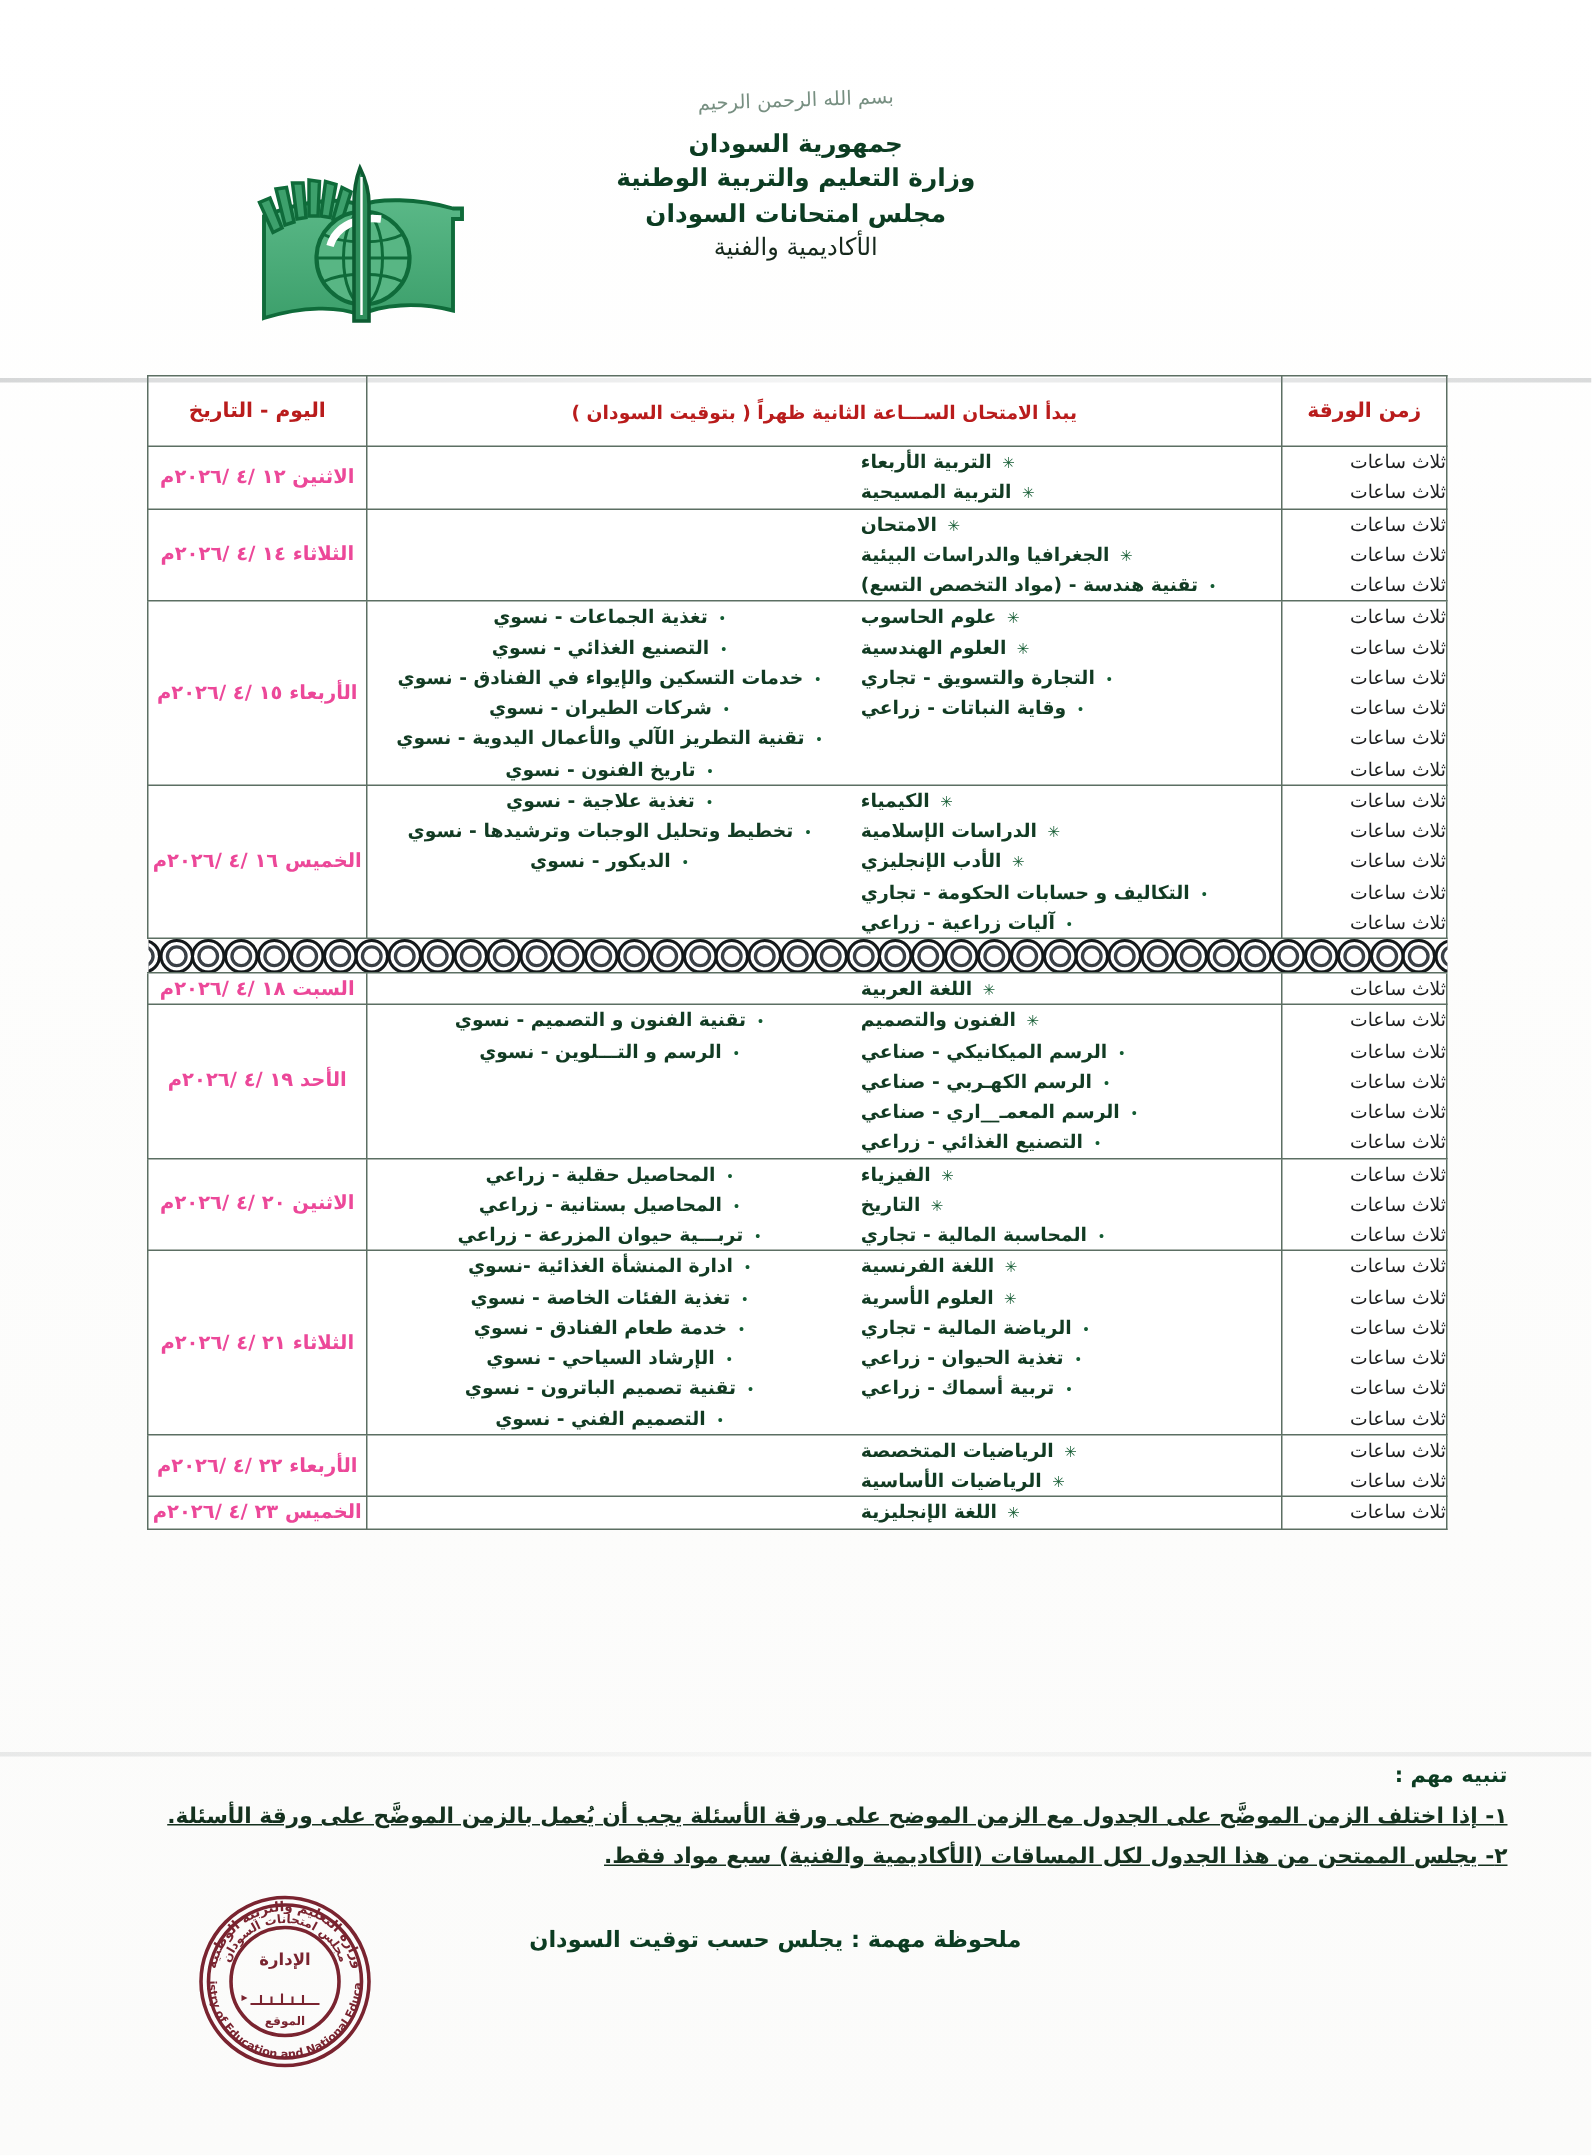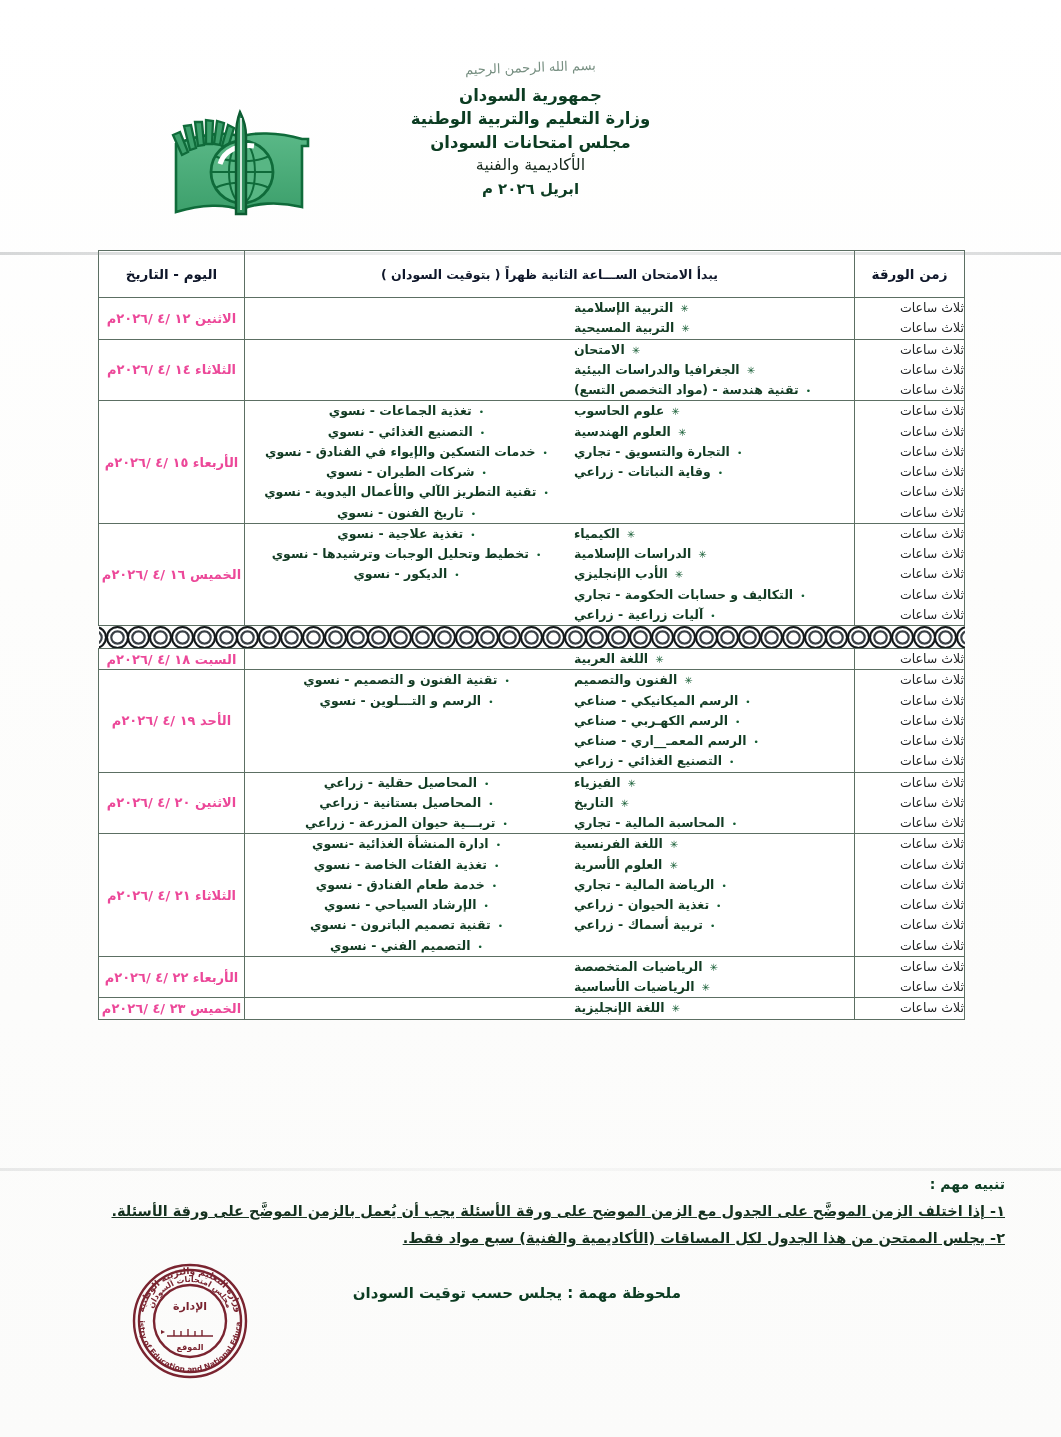--- a/index.html
+++ b/index.html
@@ -69,21 +69,21 @@
     padding:0;
     background:#ffffff;
   }
   col.c-time{width:110px;}
   col.c-subj{width:610px;}
   col.c-date{width:146px;}
 
   .th-time,.th-subj,.th-date{
     text-align:center;
     font-weight:bold;
-    color:#0f172a;
+    color:#b91c1c;
     height:46px;
     font-size:13.5px;
     letter-spacing:.3px;
   }
   .th-subj{font-size:12.5px;}
 
   
   .td-time{text-align:right;padding:5px 0;}
   .td-time .t{
     font-size:12.5px;color:#1d1f20;
@@ -190,21 +190,20 @@
 <div class="page">
 
   <div class="header">
     <div class="bismillah">بسم الله الرحمن الرحيم</div>
 
     <div class="head-lines">
       <div class="hl-bold">جمهورية السودان</div>
       <div class="hl-bold">وزارة التعليم والتربية الوطنية</div>
       <div class="hl-bold">مجلس امتحانات السودان</div>
       <div class="hl-reg">الأكاديمية  والفنية</div>
-      <div class="hl-date">ابريل ٢٠٢٦ م</div>
     </div>
 
     <div class="logo">
       <svg viewBox="0 0 160 118" width="160" height="118" aria-hidden="true">
         <defs>
           <linearGradient id="gflag" x1="0" y1="0" x2="0" y2="1">
             <stop offset="0" stop-color="#5ab887"></stop>
             <stop offset="1" stop-color="#3da06c"></stop>
           </linearGradient>
         </defs>
@@ -255,21 +254,21 @@
         <tr>
           <td class="td-time">
             <div class="t">ثلاث ساعات</div>
             <div class="t">ثلاث ساعات</div>
           </td>
           <td class="td-subj">
             <div class="subj-wrap">
               <div class="col-main">
                 <div class="li">
                   <span class="bullet star">✳</span>
-                  <span class="txt">التربية الإسلامية</span>
+                  <span class="txt">التربية الأربعاء</span>
                 </div>
                 <div class="li">
                   <span class="bullet star">✳</span>
                   <span class="txt">التربية المسيحية</span>
                 </div>
               </div>
               <div class="col-alt"></div>
             </div>
           </td>
           <td class="td-date">

